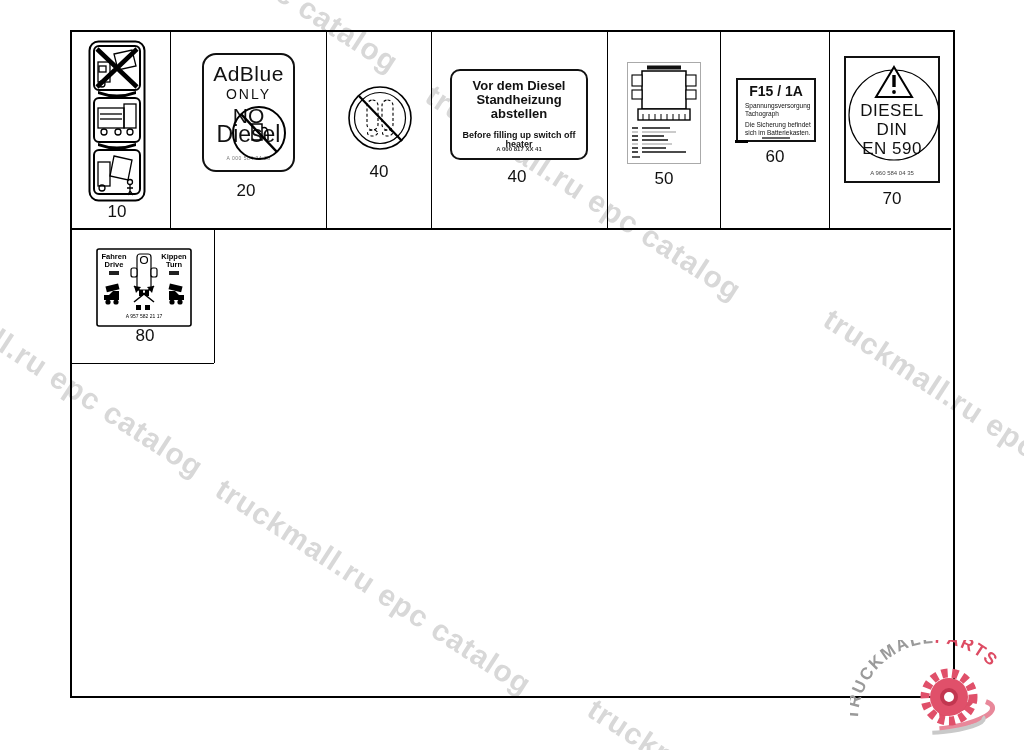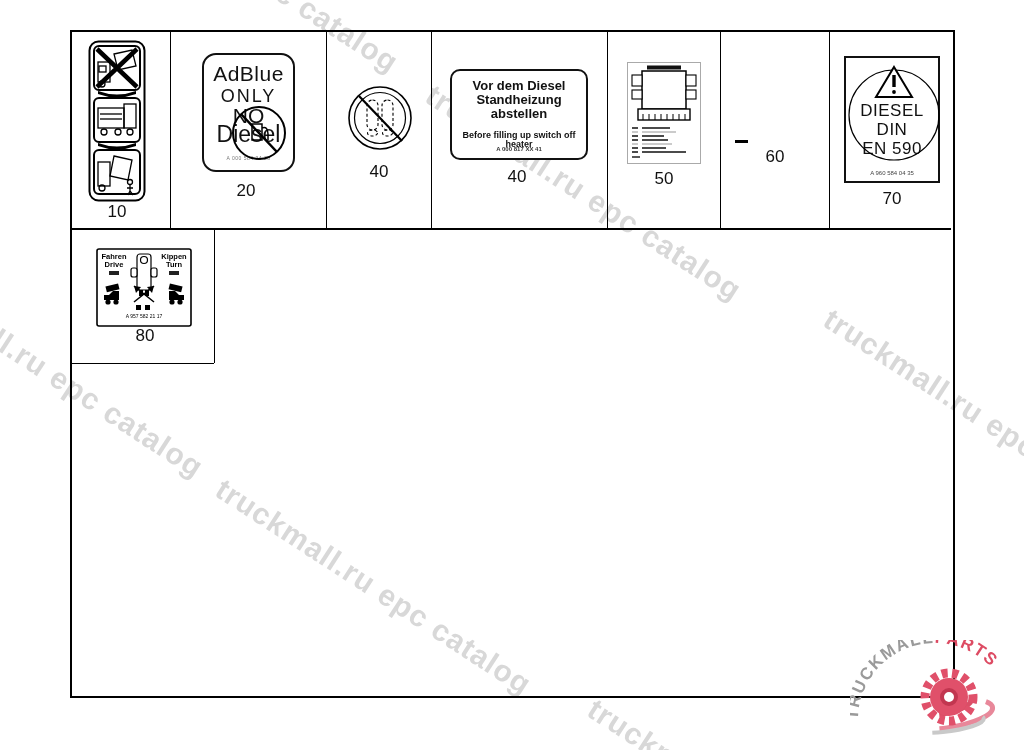--- a/index.html
+++ b/index.html
@@ -21,21 +21,21 @@
   .hline-thin{position:absolute;height:0;border-top:1px solid #000;z-index:1;}
   
   .ref{position:absolute;width:40px;text-align:center;font-size:17px;z-index:2;}
   
   .labelbox{position:absolute;background:#fff;border:2px solid #111;box-sizing:border-box;z-index:2;}
   .ctr{position:absolute;left:0;right:0;text-align:center;line-height:1;}
   svg{position:absolute;z-index:2;}
   
   #label20{border-radius:14px;}
   .l20-adblue{font-size:21px;letter-spacing:0.5px;}
-  .l20-only{font-size:18px;letter-spacing:2px;}
+  .l20-only{font-size:14px;letter-spacing:2px;}
   .l20-no{font-size:21px;}
   .l20-diesel{font-size:23px;}
   .partline{font-size:5px;color:#777;letter-spacing:0.5px;}
   
   #label40{border-radius:10px;}
   .l40-de{font-weight:bold;font-size:13px;}
   .l40-en{font-weight:bold;font-size:9px;}
   .l40-part{font-size:6px;font-weight:bold;color:#333;}
   
   .l60-fuse{font-weight:bold;font-size:14px;}
@@ -167,20 +167,28 @@
       <path d="M5 82 h6 M15 82 h30" stroke="#bbb"></path>
       <path d="M5 86 h6 M15 86 h24" stroke="#111"></path>
       <path d="M5 90 h6 M15 90 h44" stroke="#111"></path>
       <path d="M5 95 h8" stroke="#111"></path>
     </g>
   </svg>
   <div class="ref" style="left:37px;top:139px;position:absolute;">50</div>
 </div>
 
 <div style="position:absolute;left:720px;top:30px;width:109px;height:198px;z-index:2;">
+  <div class="labelbox" style="left:16px;top:48px;width:80px;height:64px;">
+    <div class="ctr l60-fuse" style="top:4px;">F15 / 1A</div>
+    <div class="ctr l60-small" style="top:22px;">Spannungsversorgung</div>
+    <div class="ctr l60-small" style="top:30px;">Tachograph</div>
+    <div class="ctr l60-small" style="top:41px;">Die Sicherung befindet</div>
+    <div class="ctr l60-small" style="top:49px;">sich im Batteriekasten.</div>
+    <div class="l60-bar" style="top:57px;"></div>
+  </div>
   <div class="ref" style="left:35px;top:117px;position:absolute;">60</div>
 </div>
 <div class="tick60"></div>
 
 <div style="position:absolute;left:829px;top:30px;width:126px;height:198px;z-index:2;">
   <div class="labelbox" style="left:15px;top:26px;width:96px;height:127px;">
     <svg style="left:0;top:0;" width="96" height="127" viewBox="0 0 96 127">
       <circle cx="48" cy="57" r="45" fill="none" stroke="#000" stroke-width="1.2"></circle>
       <polygon points="48,9 66,39 30,39" fill="#fff" stroke="#000" stroke-width="2"></polygon>
       <line x1="48" y1="17" x2="48" y2="29" stroke="#000" stroke-width="3.4"></line>

